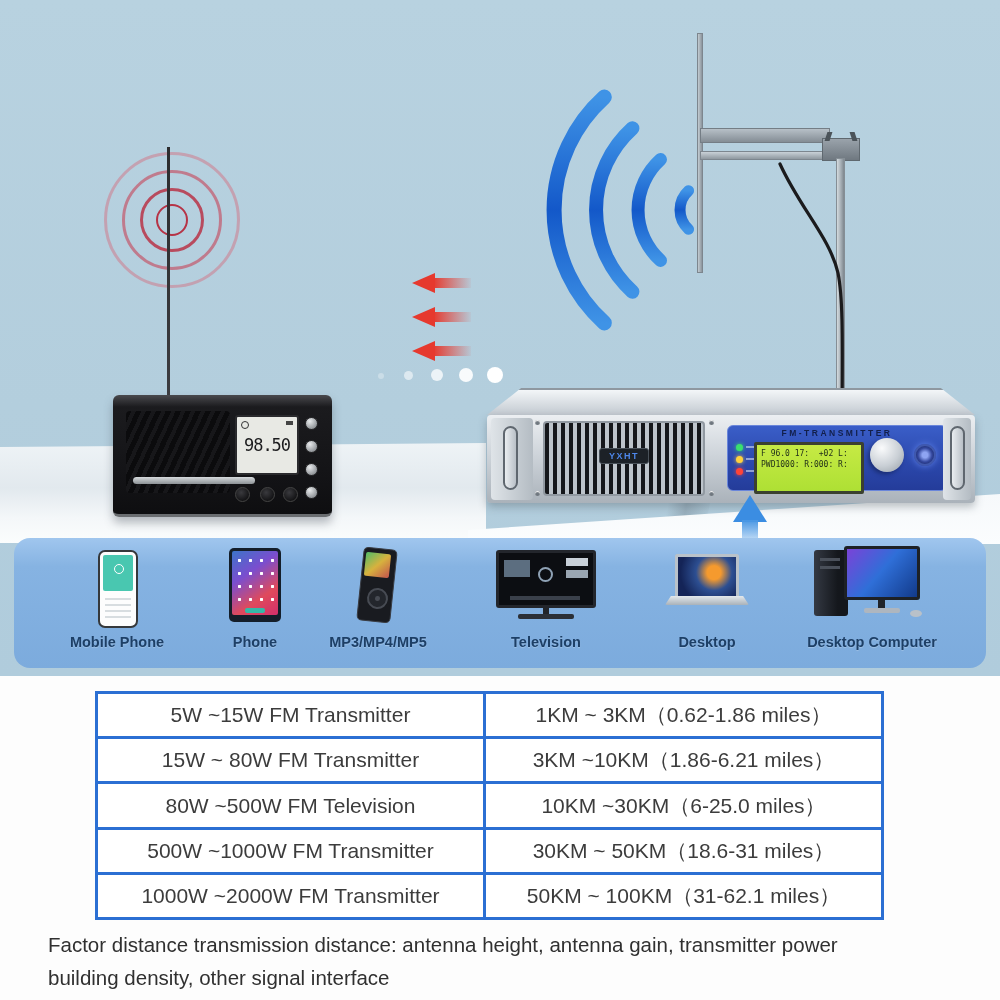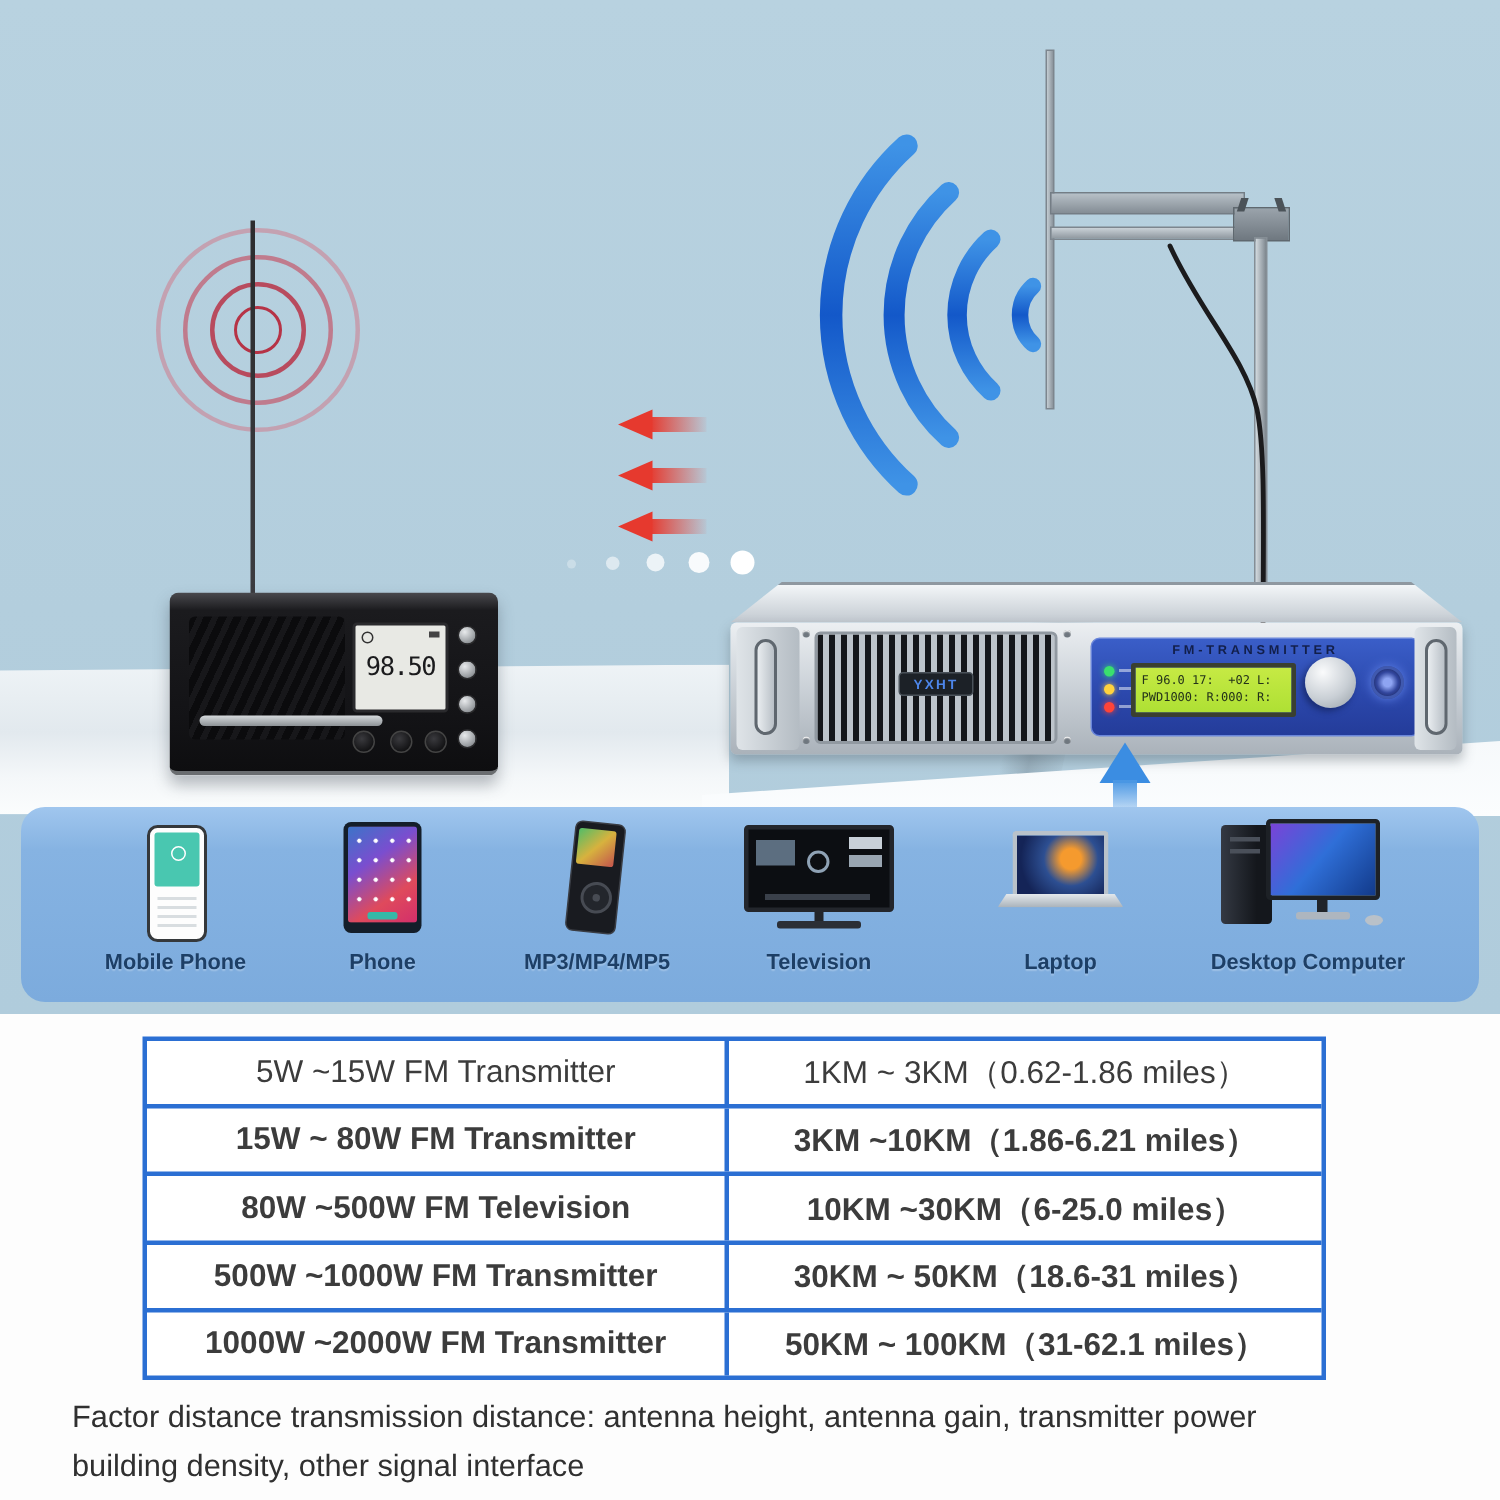--- a/index.html
+++ b/index.html
@@ -66,21 +66,21 @@
     background:repeating-linear-gradient(90deg,#15171b 0 4px,#bdc4cb 4px 8px); border:2px solid #9199a1; }
   .tx-badge { position:absolute; left:112px; top:33px; width:50px; height:16px; border-radius:3px;
     background:#1c2127; border:1px solid #4a525a; color:#4d86ea; font-size:9px; font-weight:bold;
     letter-spacing:1.5px; display:flex; align-items:center; justify-content:center; }
   .tx-panel { position:absolute; left:240px; top:10px; width:220px; height:66px; border-radius:6px;
     background:linear-gradient(180deg,#3a5ec8 0%,#2b47ab 60%,#243c9a 100%); border:1px solid #6a86da; }
   .tx-title { position:absolute; left:0; top:2px; width:100%; text-align:center;
     font-size:8.5px; font-weight:bold; letter-spacing:2.5px; color:#121f4a; }
   .led { position:absolute; left:8px; width:7px; height:7px; border-radius:50%; }
   .led::after { content:""; position:absolute; left:10px; top:2px; width:8px; height:2px; background:rgba(230,235,245,0.55); }
-  .lcd { position:absolute; left:26px; top:16px; width:110px; height:36px; border-radius:2px;
+  .lcd { position:absolute; left:26px; top:16px; width:110px; height:52px; border-radius:2px;
     background:linear-gradient(180deg,#c6ea44,#aee034); border:3px solid #3a4030; padding:3px 4px;
     font-family:"DejaVu Sans Mono", monospace; font-size:8px; line-height:11px; color:#23321a; white-space:pre; }
   .tx-knob { position:absolute; left:142px; top:12px; width:34px; height:34px; border-radius:50%;
     background:radial-gradient(circle at 35% 30%,#fafbfc,#c9cfd5 55%,#949da5 100%);
     box-shadow:-2px 2px 4px rgba(10,20,60,0.5); }
   .tx-conn { position:absolute; left:186px; top:18px; width:22px; height:22px; border-radius:50%;
     background:radial-gradient(circle,#8ea4f2 0 22%,#33479e 55%,#101a4a 100%);
     border:2px solid #4059ae; box-shadow:0 0 7px #5f82e8; }
   .screw { position:absolute; width:5px; height:5px; border-radius:50%; background:#6f777f; box-shadow:inset 0 1px 1px #fff; }
 
@@ -137,21 +137,21 @@
   .dt-mon { left:52px; top:6px; width:76px; height:54px; border:3px solid #1d2126; border-radius:3px;
     background:linear-gradient(130deg,#7a43d8 0%,#2f6fd8 48%,#123a8a 100%); }
   .dt-neck { left:86px; top:60px; width:7px; height:8px; background:#20242a; }
   .dt-base { left:72px; top:68px; width:36px; height:5px; background:#aeb6bf; border-radius:2px; }
   .dt-mouse { left:118px; top:70px; width:12px; height:7px; background:#b9c1c9; border-radius:50%; }
 
   
   .tx-table { left:95px; top:691px; width:789px; height:229px; border:3px solid #2b6fd3; background:#fff;
     display:flex; flex-direction:column; }
   .t-row { flex:1; display:flex; }
-  .t-row + .t-row { border-top:3px solid #2b6fd3;font-weight:bold; }
+  .t-row + .t-row { border-top:3px solid #2b6fd3; }
   .t-cell { display:flex; align-items:center; justify-content:center; font-size:21px; color:#3c3c3c; }
   .c-power { width:388px; border-right:3px solid #2b6fd3; }
   .c-dist { flex:1; }
 
   
   .footer { left:48px; top:928px; width:930px; font-size:20.5px; line-height:33px; color:#303030; }
 </style>
 </head>
 <body>
 
@@ -287,21 +287,21 @@
     <div class="device" style="left:161px;">
       <div class="iconbox">
         <div class="cc ip-body"></div>
           <div class="cc ip-scr"></div>
           <div class="cc ip-dots"></div>
           <div class="cc ip-dock"></div>
       </div>
       <div class="lbl">Phone</div>
     </div>
 
-    <div class="device" style="left:304px;">
+    <div class="device" style="left:284px;">
       <div class="iconbox">
         <div class="cc mp-body"></div>
           <div class="cc mp-scr"></div>
           <div class="cc mp-pad"></div>
       </div>
       <div class="lbl">MP3/MP4/MP5</div>
     </div>
 
     <div class="device" style="left:452px;text-align:center;">
       <div class="iconbox">
@@ -314,21 +314,21 @@
           <div class="cc tv-base"></div>
       </div>
       <div class="lbl">Television</div>
     </div>
 
     <div class="device" style="left:613px;">
       <div class="iconbox">
         <div class="cc lp-scr"></div>
           <div class="cc lp-base"></div>
       </div>
-      <div class="lbl">Laptop</div>
+      <div class="lbl">Desktop</div>
     </div>
 
     <div class="device" style="left:778px;">
       <div class="iconbox">
         <div class="cc dt-tower"></div>
           <div class="cc dt-mon"></div>
           <div class="cc dt-neck"></div>
         <div class="cc dt-base"></div>
           <div class="cc dt-mouse"></div>
       </div>

